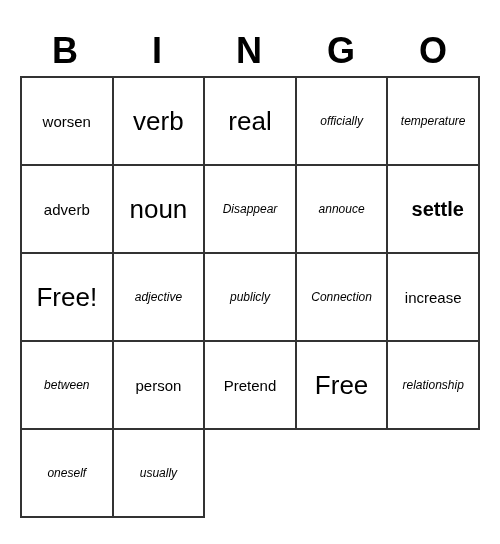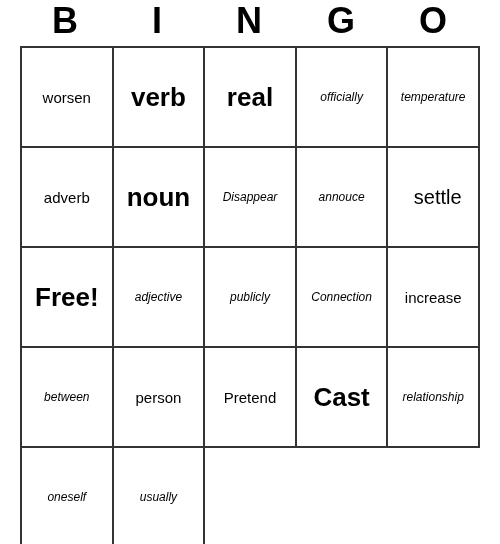--- a/index.html
+++ b/index.html
@@ -45,38 +45,38 @@
       border-left: 2px solid #333;
     }
 
     .bingo-cell {
       border-right: 2px solid #333;
       border-bottom: 2px solid #333;
       display: flex;
       align-items: center;
       justify-content: center;
       text-align: center;
-      height: 100px;
+      height: 88px;
       padding: 4px;
       overflow: hidden;
     }
 
     .bingo-cell span {
       word-break: break-word;
       hyphens: auto;
     }
 
     .size-xl {
       font-size: 26px;
-      font-weight: bold;
+      font-weight: normal;
     }
 
     .size-lg {
       font-size: 20px;
-      font-weight: normal;
+      font-weight: bold;
       margin-left: 9px;
     }
 
     .size-md {
       font-size: 15px;
     }
 
     .size-sm {
       font-size: 12px;
       font-style: italic;
@@ -142,21 +142,21 @@
       <div class="bingo-cell">
         <span class="size-sm">between</span>
       </div>
       <div class="bingo-cell">
         <span class="size-md">person</span>
       </div>
       <div class="bingo-cell">
         <span class="size-md">Pretend</span>
       </div>
       <div class="bingo-cell">
-        <span class="size-xl">Cast</span>
+        <span class="size-xl">Free</span>
       </div>
       <div class="bingo-cell">
         <span class="size-sm">relationship</span>
       </div>
       <div class="bingo-cell">
         <span class="size-sm">oneself</span>
       </div>
       <div class="bingo-cell">
         <span class="size-sm">usually</span>
       </div>

